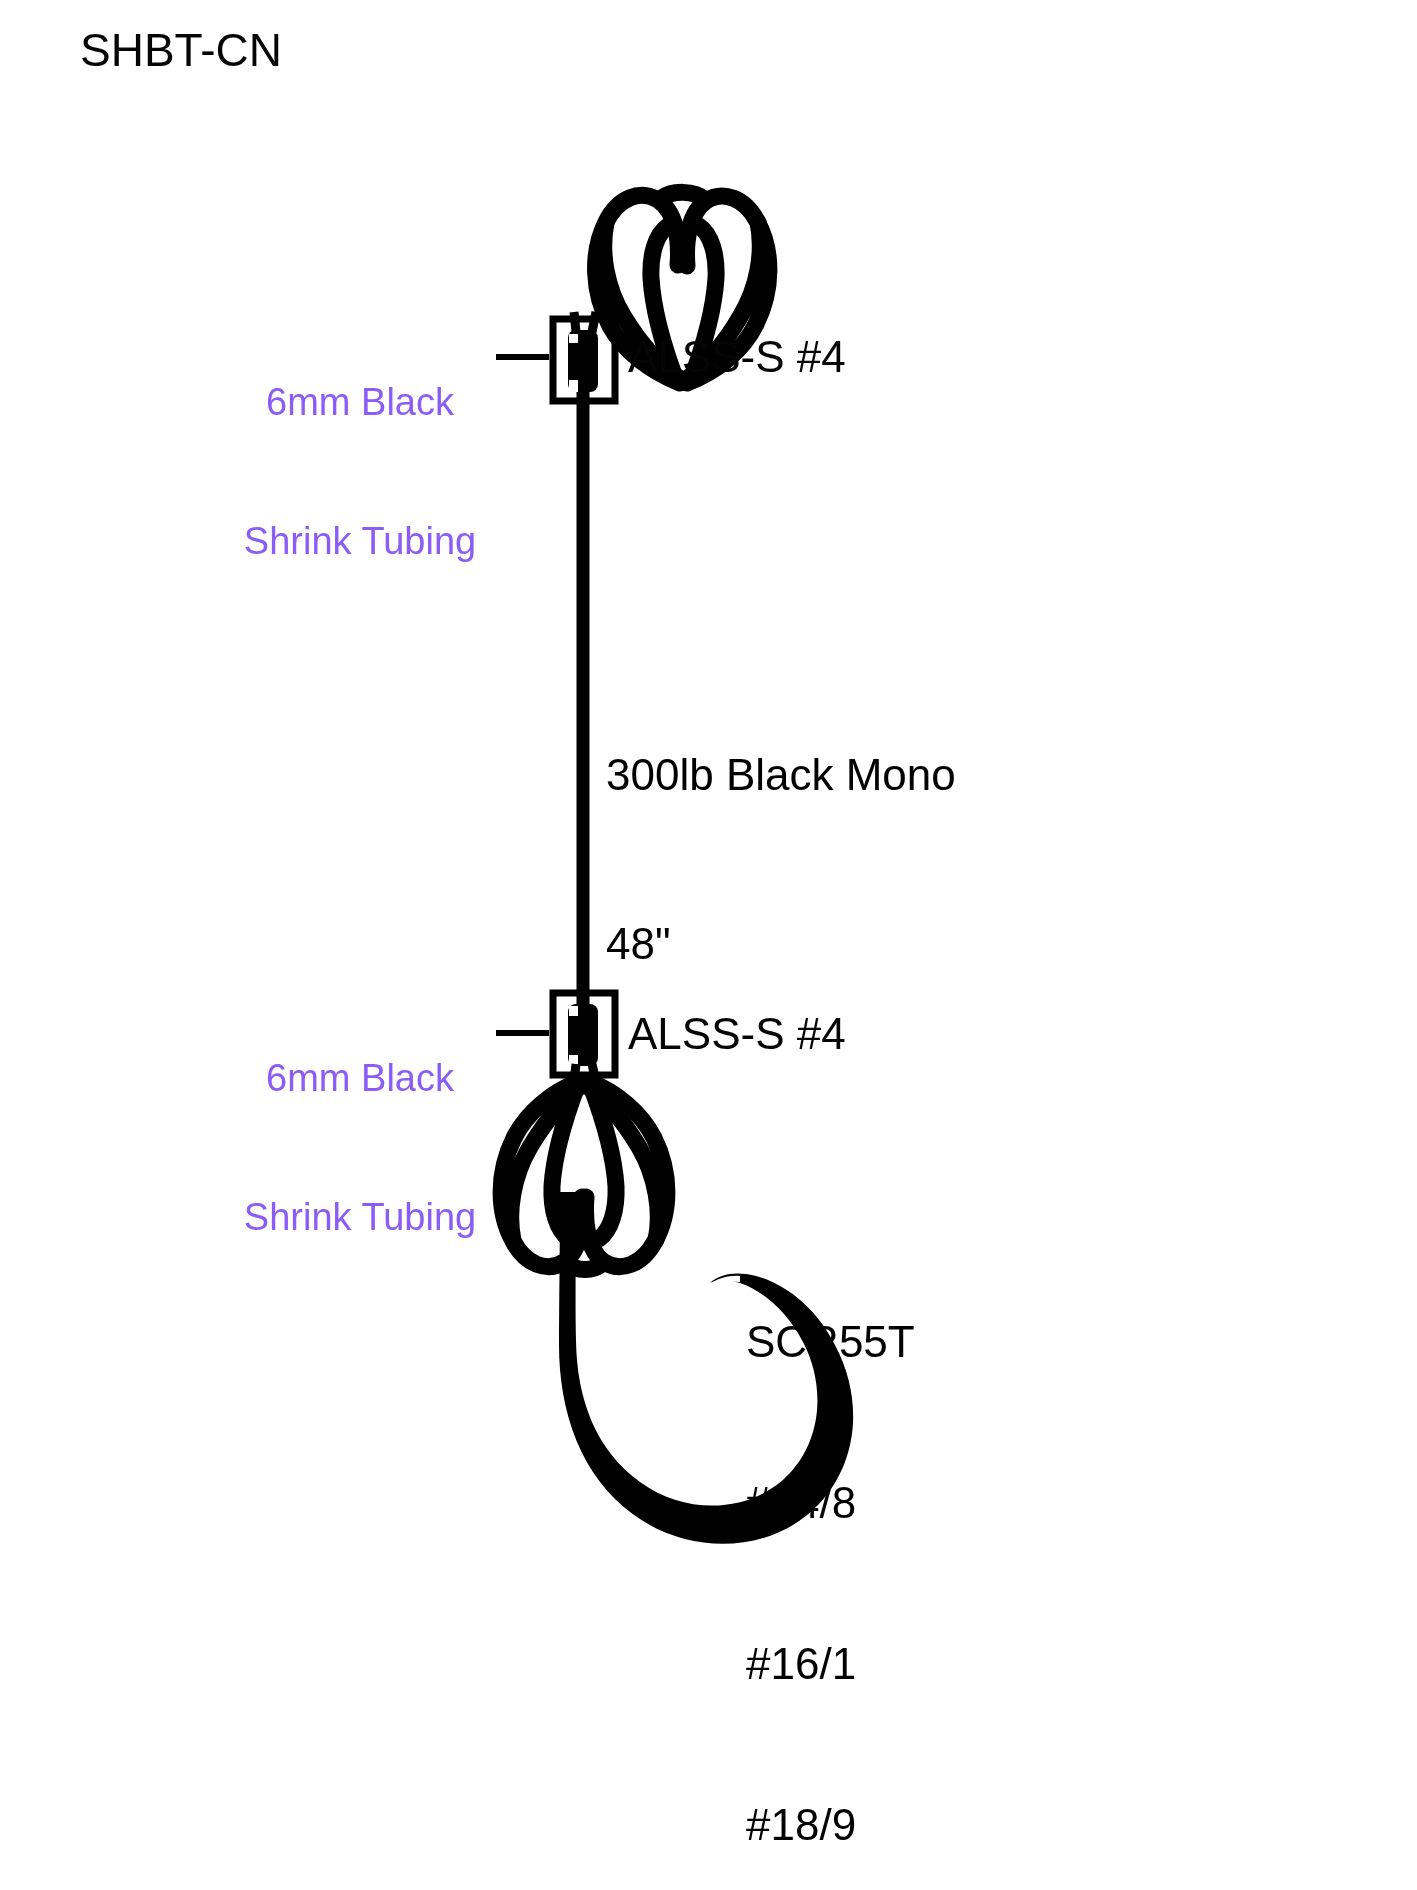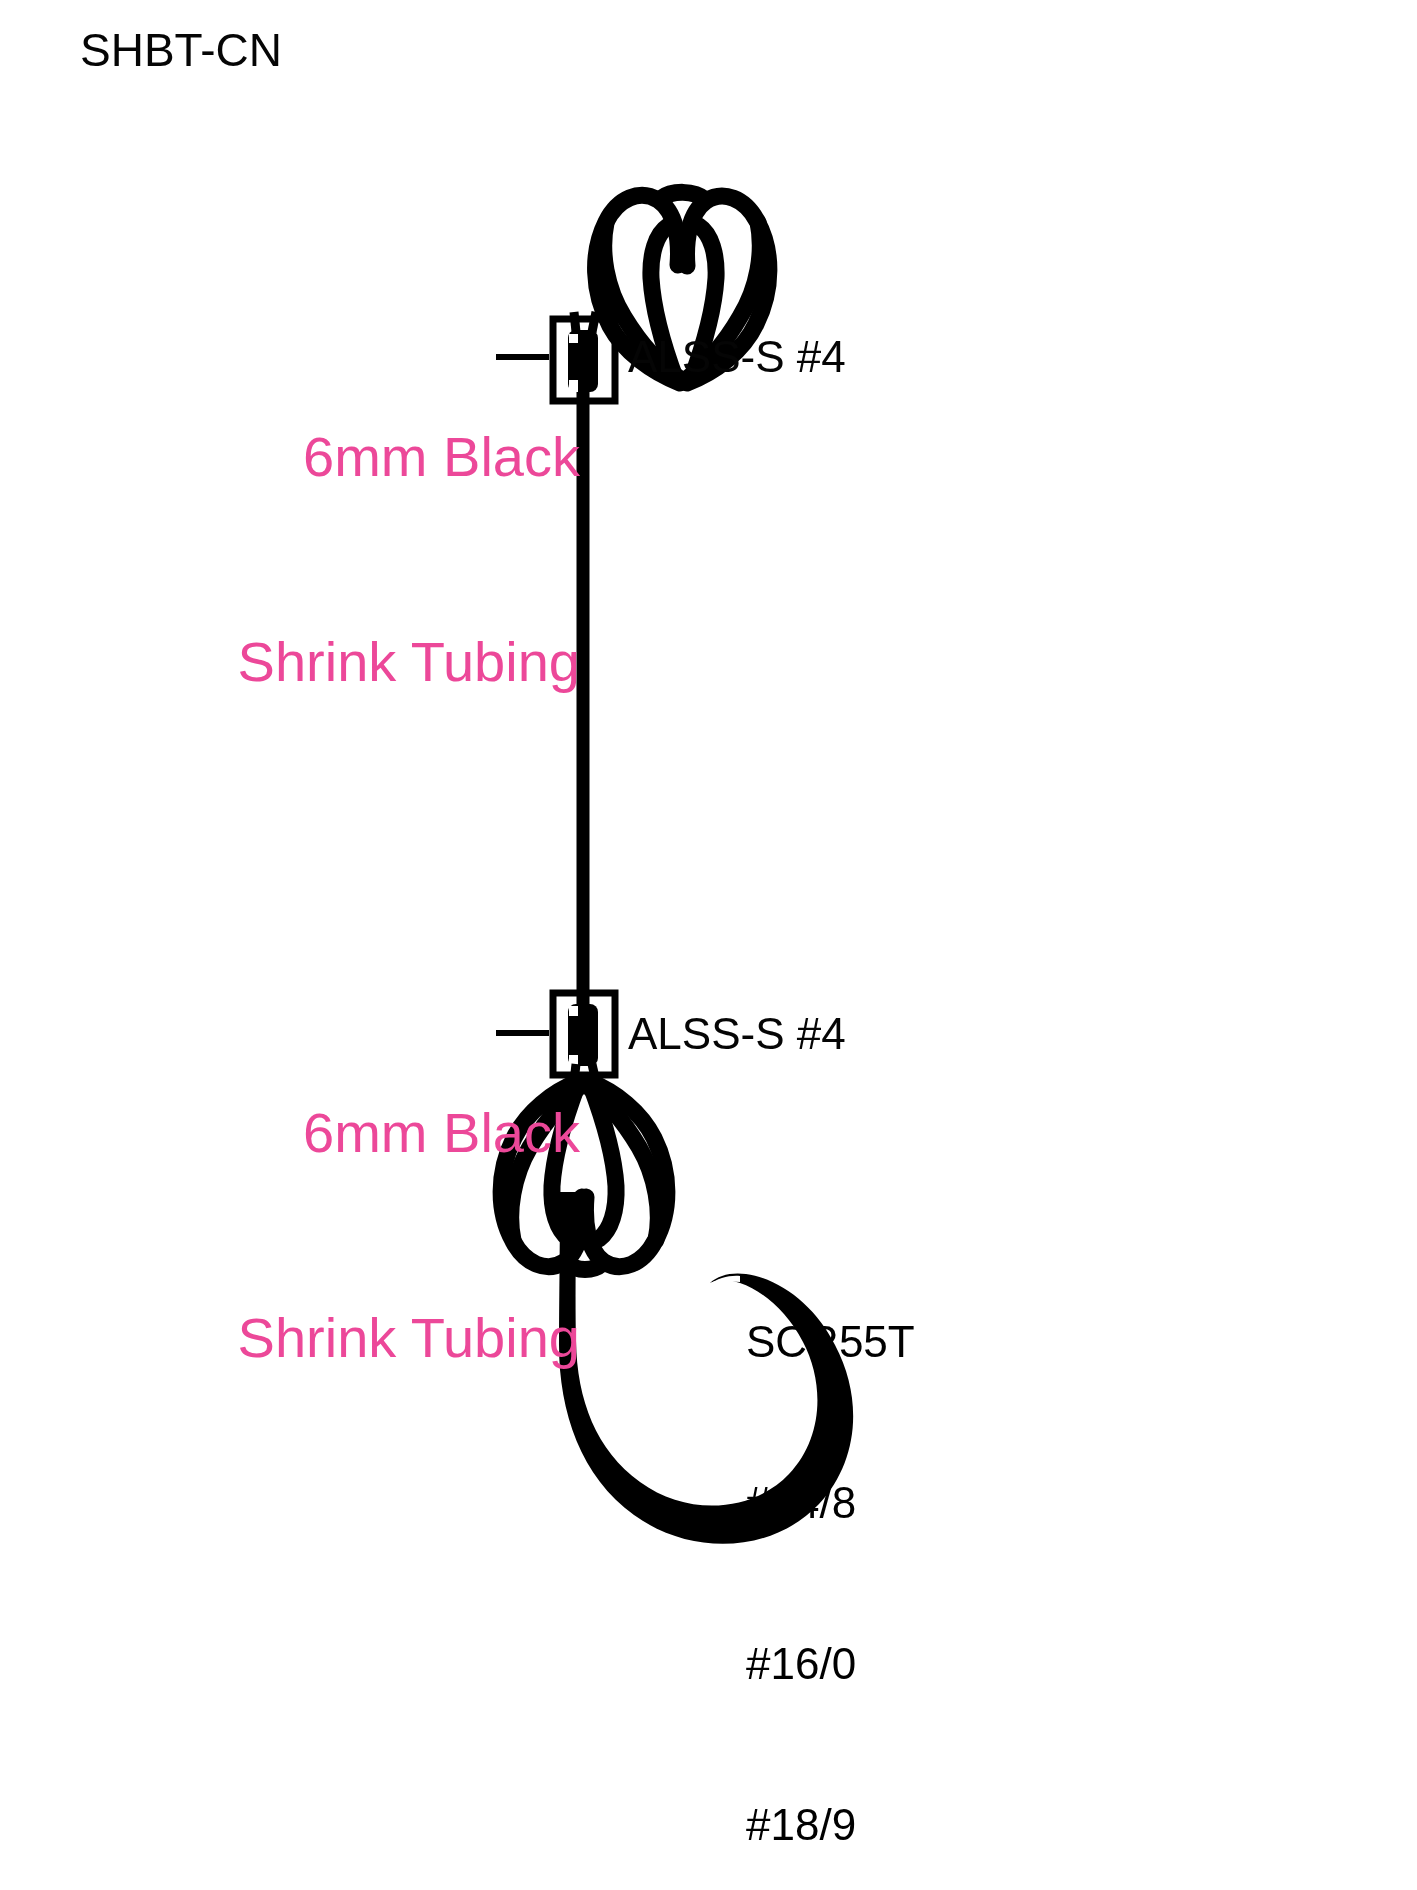--- a/index.html
+++ b/index.html
@@ -42,25 +42,25 @@
     font-weight: 400;
     letter-spacing: 0px;
   }
   #page-title {
     left: 40px;
     top: 22px;
     font-size: 46px;
   }
   .label-block {
     position: absolute;
-    font-size: 56px;
+    font-size: 38px;
     line-height: 1.22;
-    text-align: right;
-    white-space: pre;
-    color: #ec4899;
+    text-align: center;
+    white-space: pre;
+    color: #8b5cf6;
   }
   #shrink-label-top {
     left: 100px;
     top: 286px;
     width: 440px;
   }
   #shrink-label-bottom {
     left: 100px;
     top: 962px;
     width: 440px;
@@ -239,28 +239,32 @@
 
   <div class="txt" id="page-title">SHBT-CN</div>
 
   <div class="label-block" id="shrink-label-top">
     <span class="label-left-line">6mm Black</span>
     <span class="label-left-line">Shrink Tubing</span>
   </div>
 
   <div id="sleeve-label-top" class="txt">ALSS-S #4</div>
 
+  <div id="mono-label">
+    <span class="label-left-line">300lb Black Mono</span>
+    <span class="label-left-line">48"</span>
+  </div>
 
   <div class="label-block" id="shrink-label-bottom">
     <span class="label-left-line">6mm Black</span>
     <span class="label-left-line">Shrink Tubing</span>
   </div>
 
   <div id="sleeve-label-bottom" class="txt">ALSS-S #4</div>
 
   <div id="hook-label">
     <span class="label-left-line">SCR55T</span>
     <span class="label-left-line">#14/8</span>
-    <span class="label-left-line">#16/0</span>
+    <span class="label-left-line">#16/1</span>
     <span class="label-left-line">#18/9</span>
   </div>
 
 </div>
 
 </body></html>

